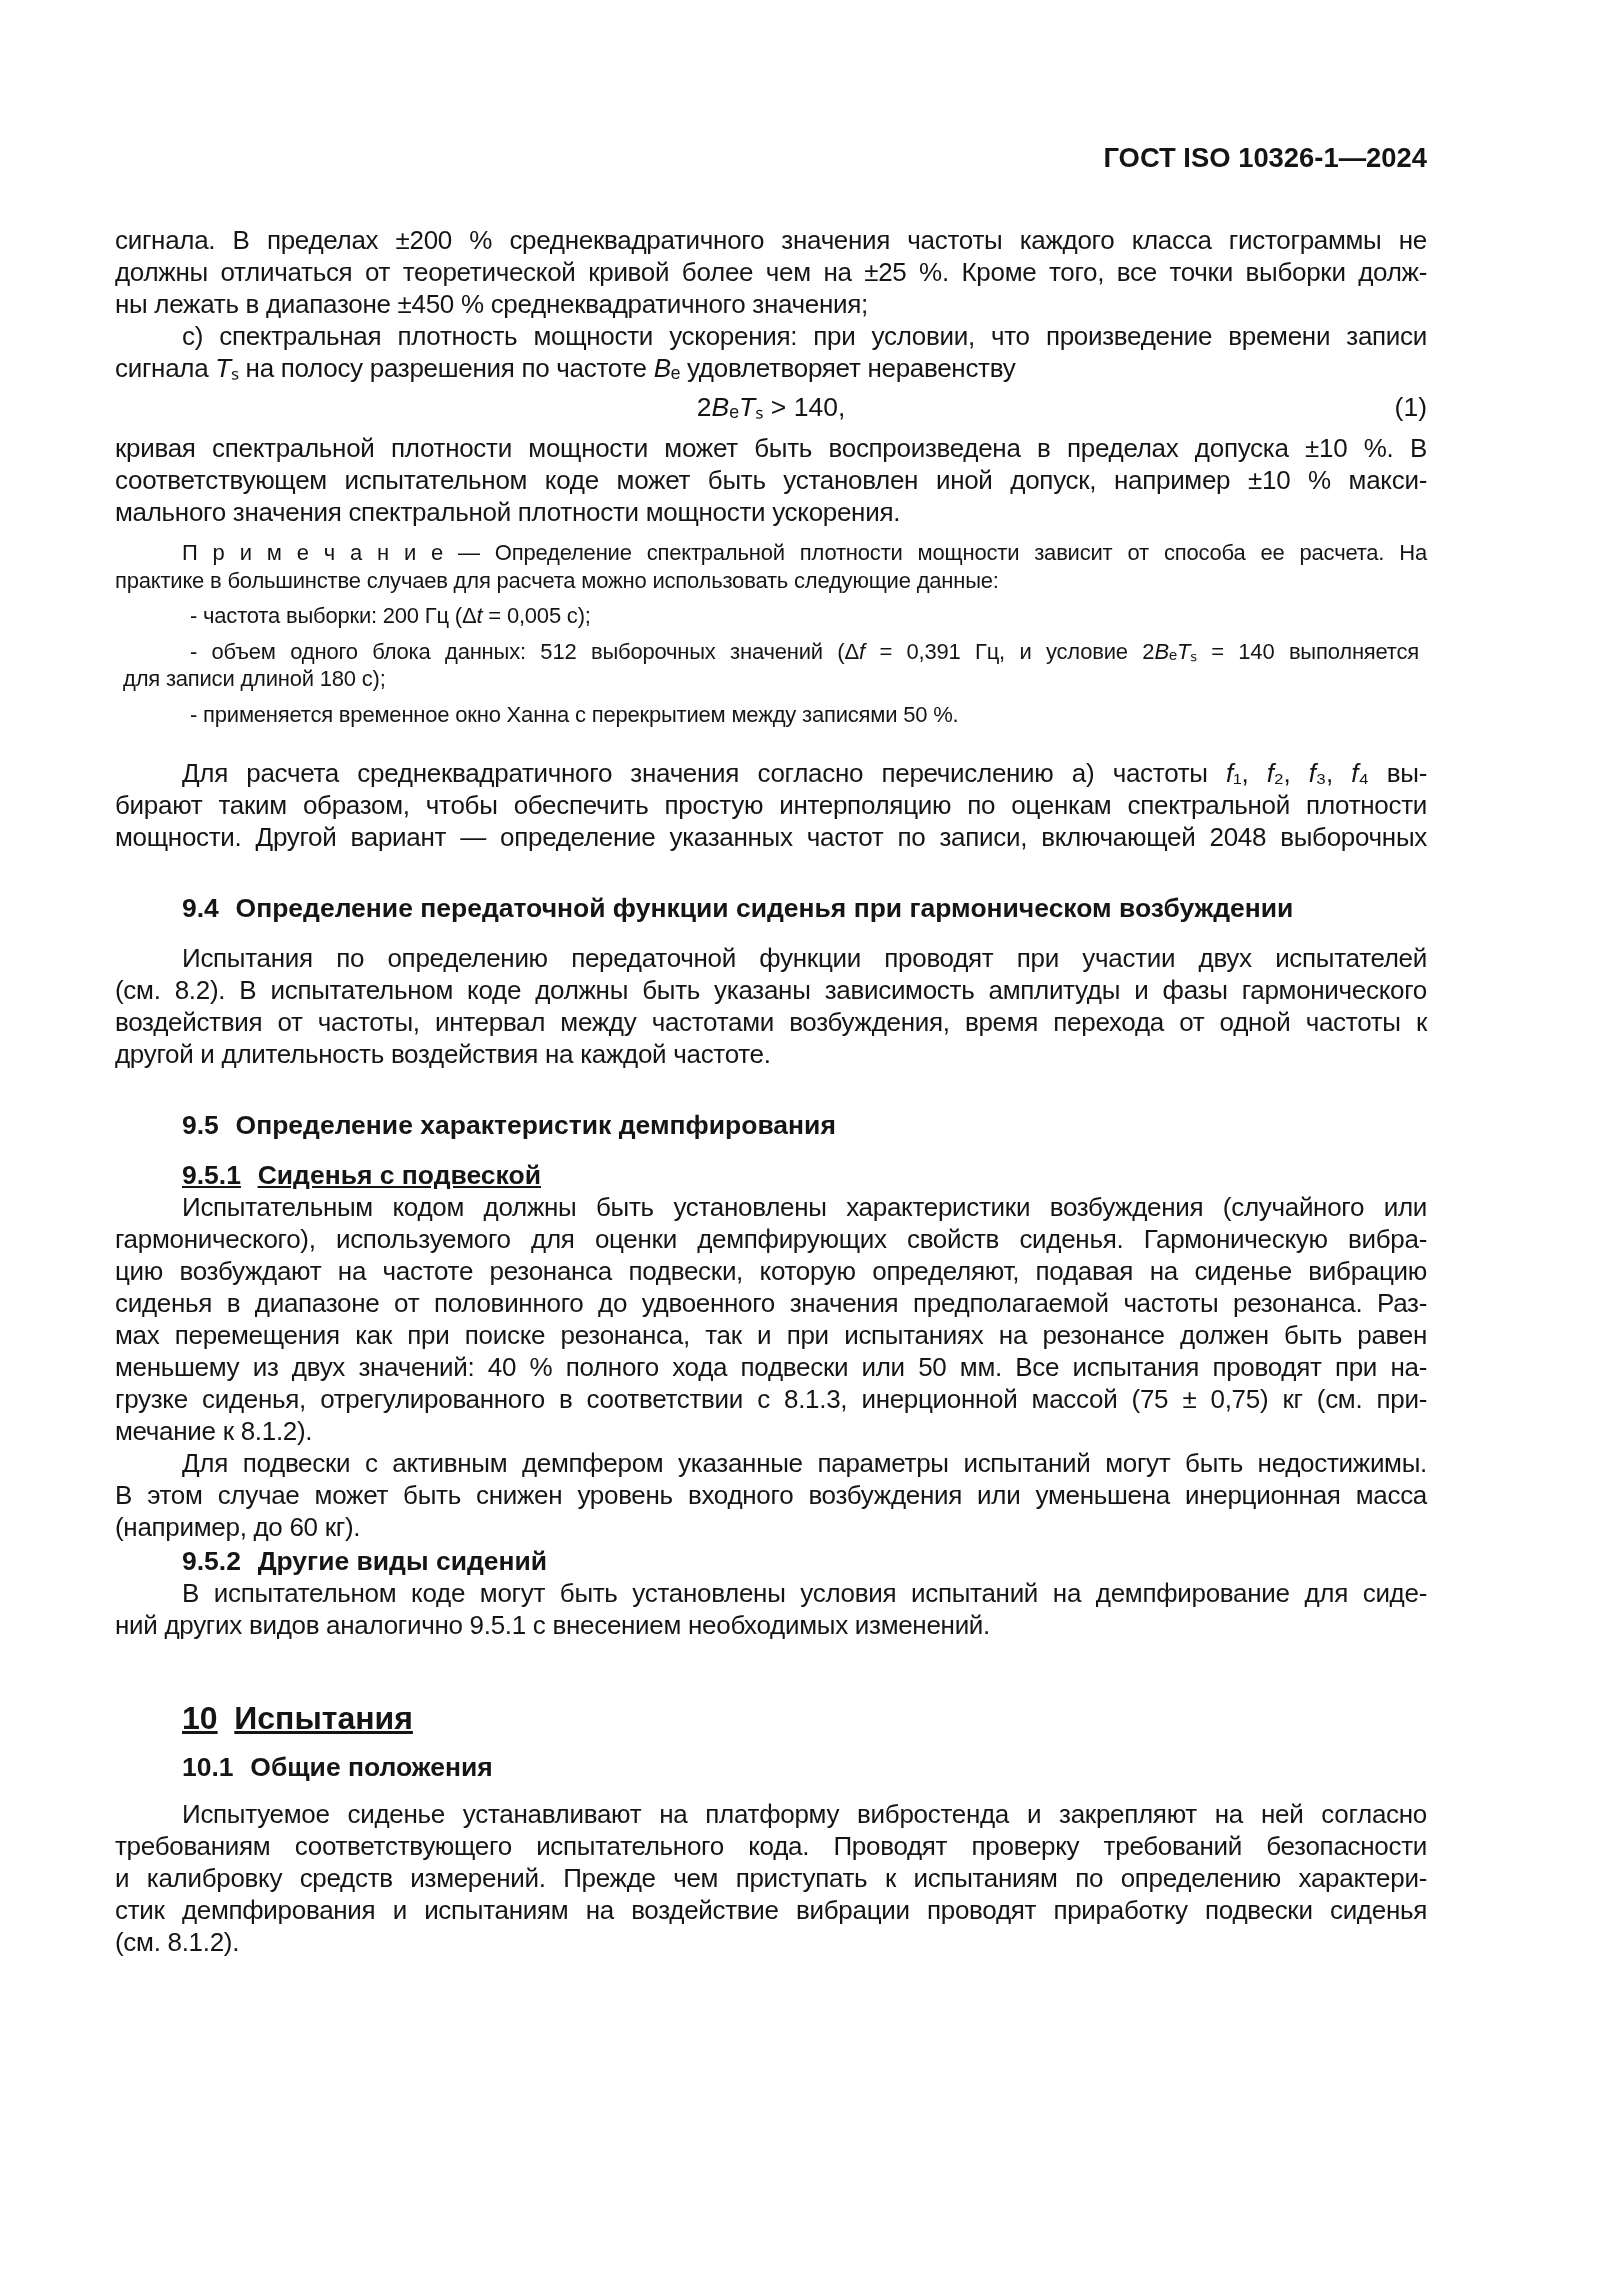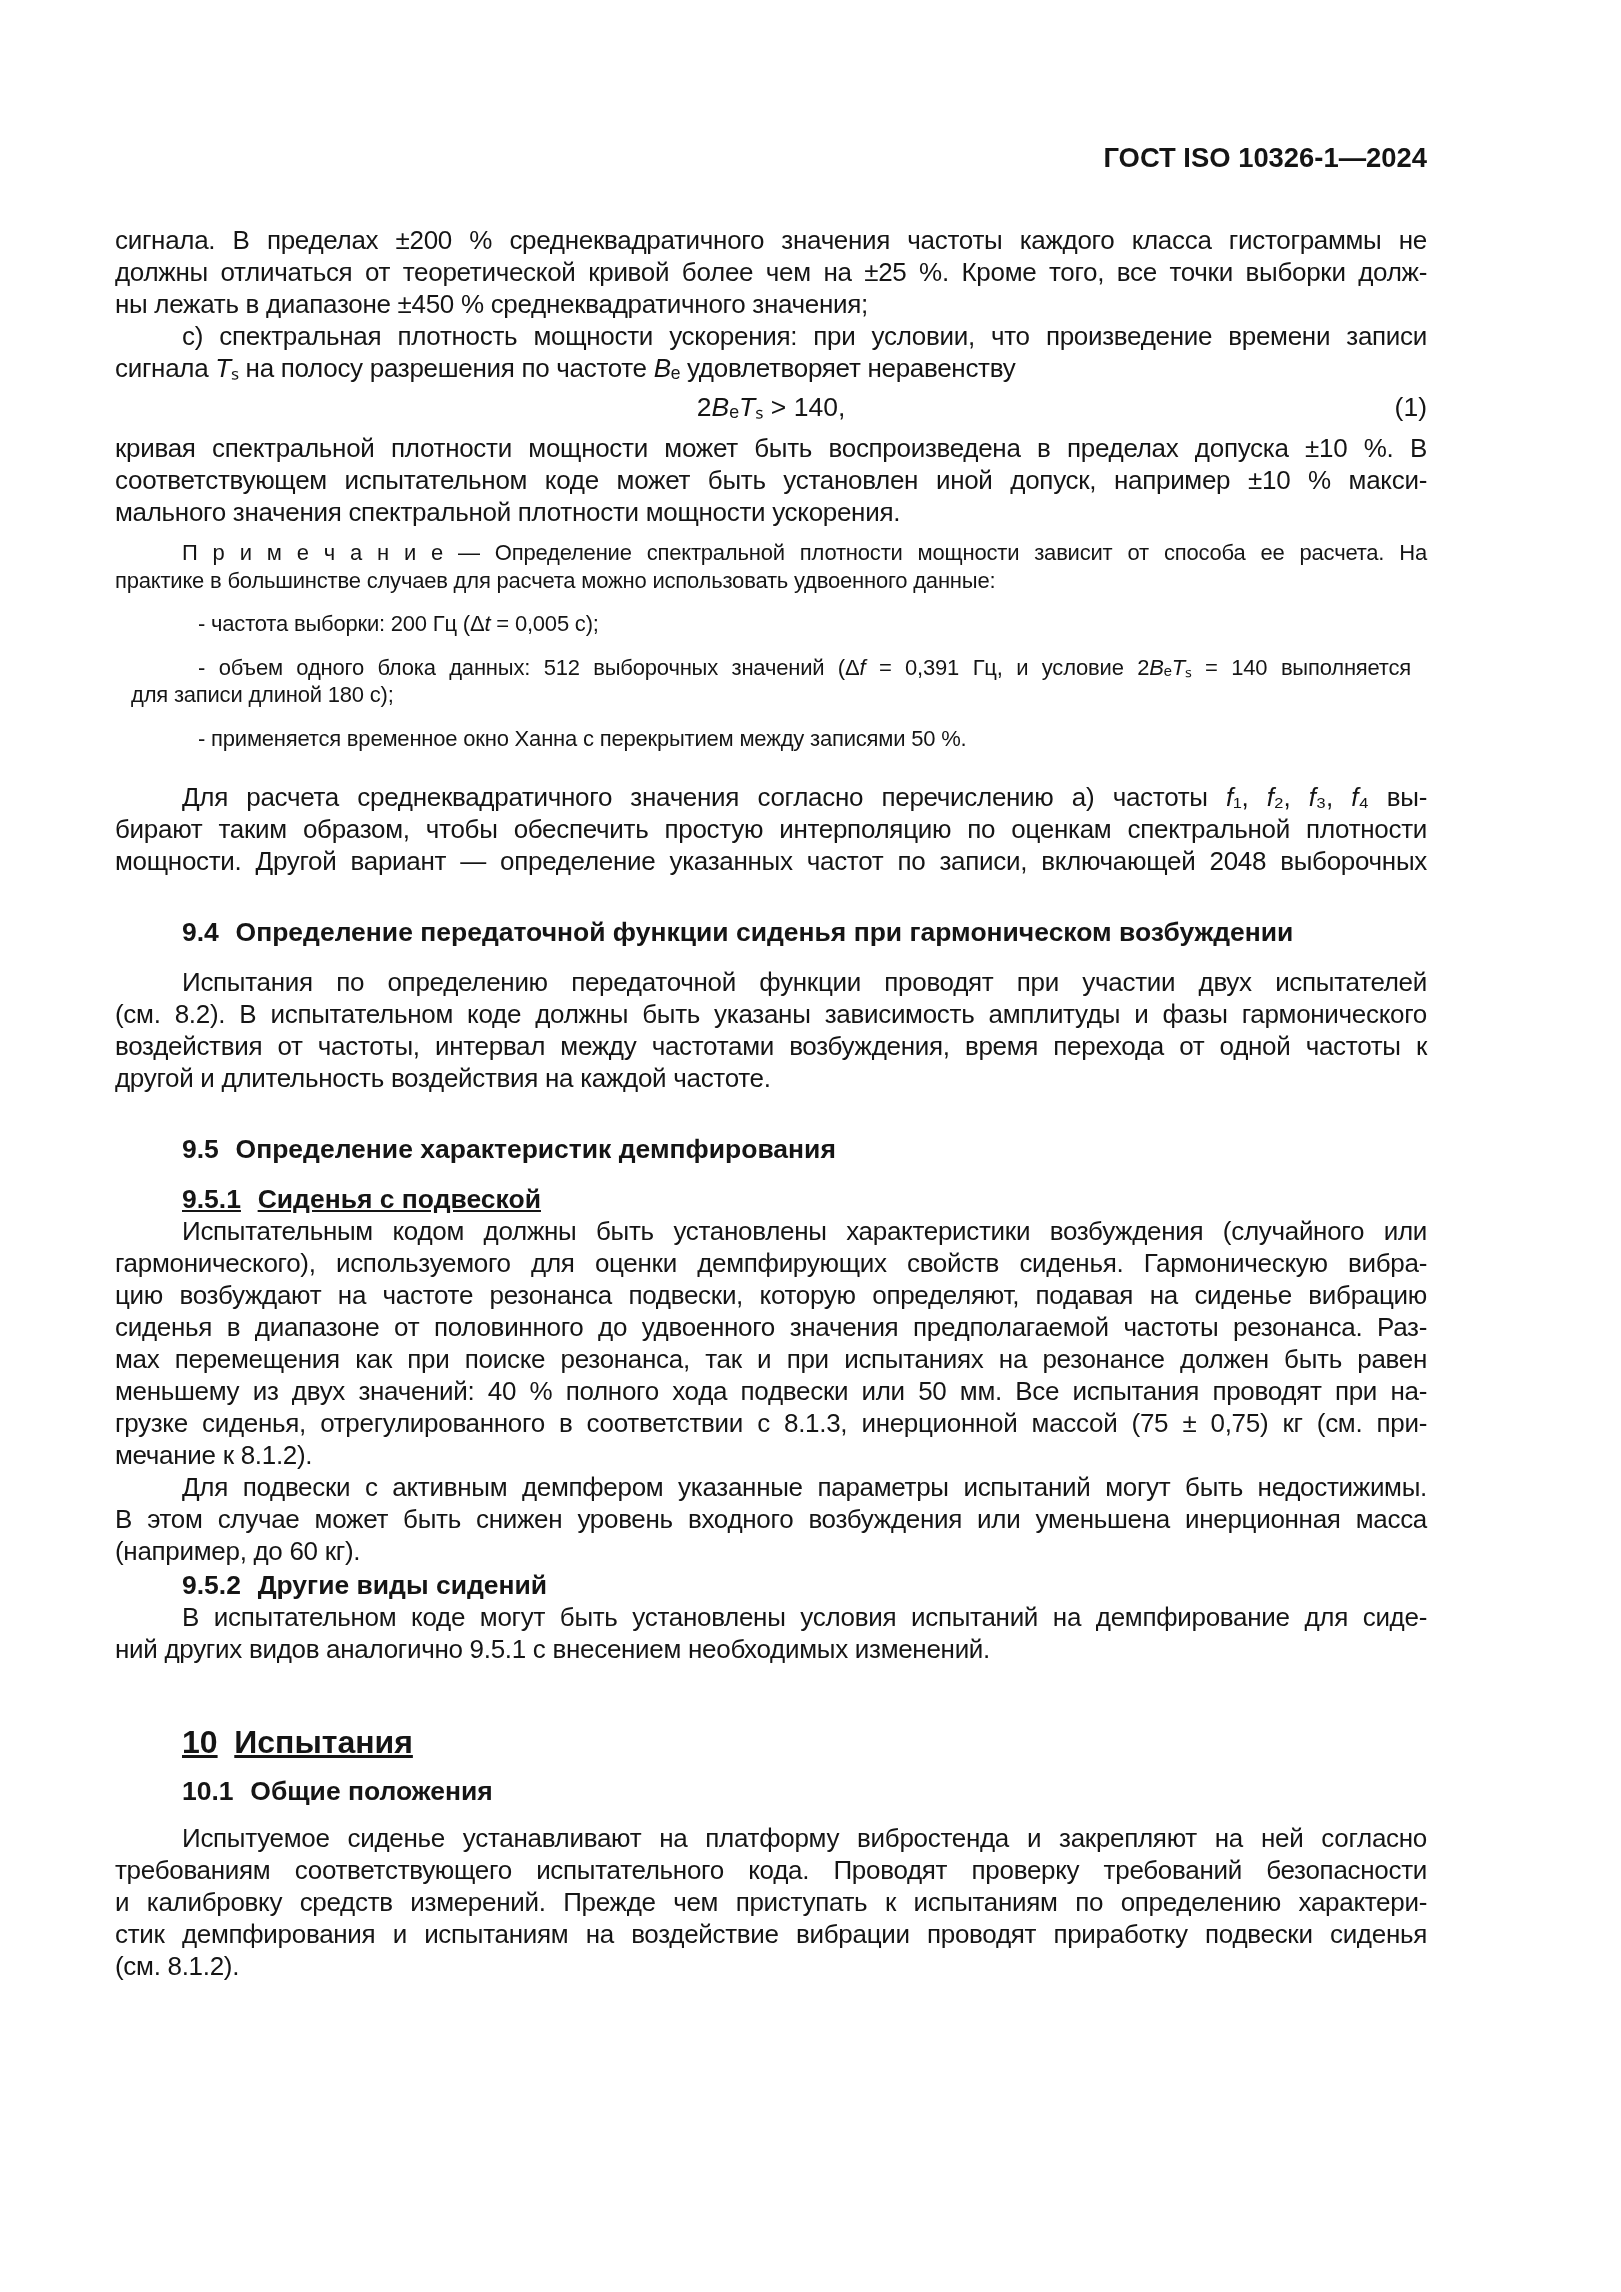--- a/index.html
+++ b/index.html
@@ -43,21 +43,21 @@
   .blk-formula {
     position: relative;
     margin: 6.9px 0 8.8px 0;
     font-size: 26.5px;
     line-height: 32px;
     text-align: center;
   }
   .blk-formula .f-num { position: absolute; right: 0; top: 0; }
 
   .blk-note-intro { margin-top: 11.8px; }
-  .blk-note-item  { margin: 16px; }
+  .blk-note-item  { margin: 8px; }
   .blk-note-intro .line, .blk-note-item .line {
     font-size: 22px;
     line-height: 27.4px;
     letter-spacing: -0.2px;
   }
   .blk-note-item + .blk-p { margin-top: 29px; }
 
   .blk-h-section, .blk-h-sub-spaced, .blk-h-sub, .blk-h-sub10 {
     font-size: 26.5px;
     line-height: 32px;
@@ -106,21 +106,21 @@
         <div class="line last">сигнала <i>T</i>ₛ на полосу разрешения по частоте <i>B</i>ₑ удовлетворяет неравенству</div>
       </div>
       <div class="blk blk-formula"><span class="f-body">2<i>B</i>ₑ<i>T</i>ₛ &gt; 140,</span><span class="f-num">(1)</span></div>
       <div class="blk blk-p">
         <div class="line">кривая спектральной плотности мощности может быть воспроизведена в пределах допуска ±10 %. В</div>
         <div class="line">соответствующем испытательном коде может быть установлен иной допуск, например ±10 % макси-</div>
         <div class="line last">мального значения спектральной плотности мощности ускорения.</div>
       </div>
       <div class="blk blk-note-intro">
         <div class="line first">П р и м е ч а н и е — Определение спектральной плотности мощности зависит от способа ее расчета. На</div>
-        <div class="line last">практике в большинстве случаев для расчета можно использовать удвоенного данные:</div>
+        <div class="line last">практике в большинстве случаев для расчета можно использовать следующие данные:</div>
       </div>
       <div class="blk blk-note-item">
         <div class="line first last">- частота выборки: 200 Гц (Δ<i>t</i> = 0,005 с);</div>
       </div>
       <div class="blk blk-note-item">
         <div class="line first">- объем одного блока данных: 512 выборочных значений (Δ<i>f</i> = 0,391 Гц, и условие 2<i>B</i>ₑ<i>T</i>ₛ = 140 выполняется</div>
         <div class="line last">для записи длиной 180 с);</div>
       </div>
       <div class="blk blk-note-item">
         <div class="line first last">- применяется временное окно Ханна с перекрытием между записями 50 %.</div>

